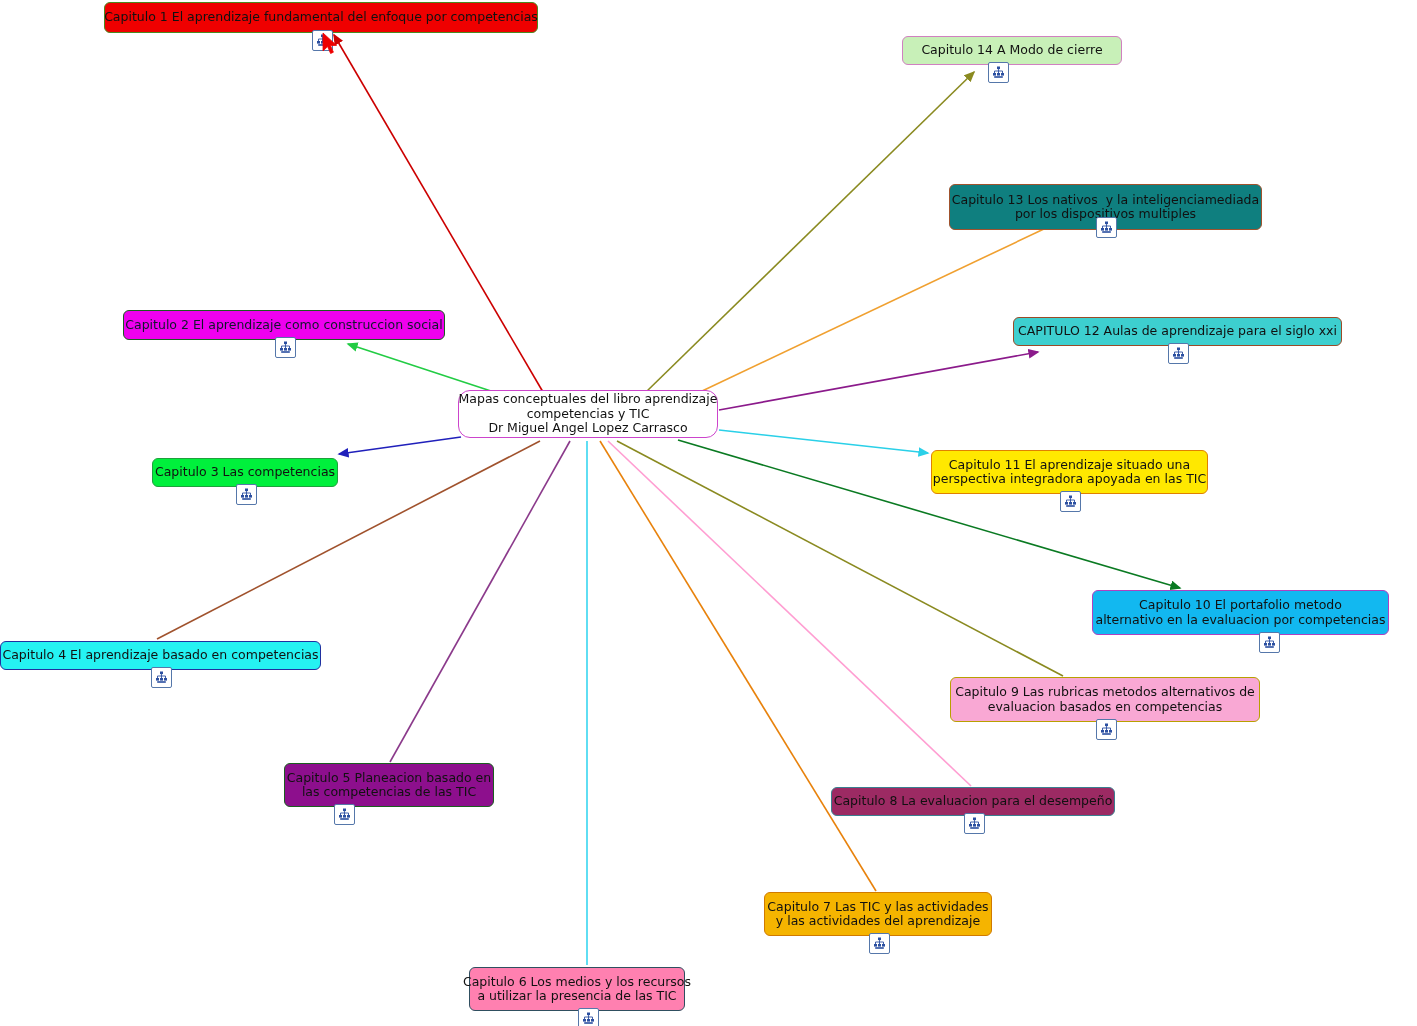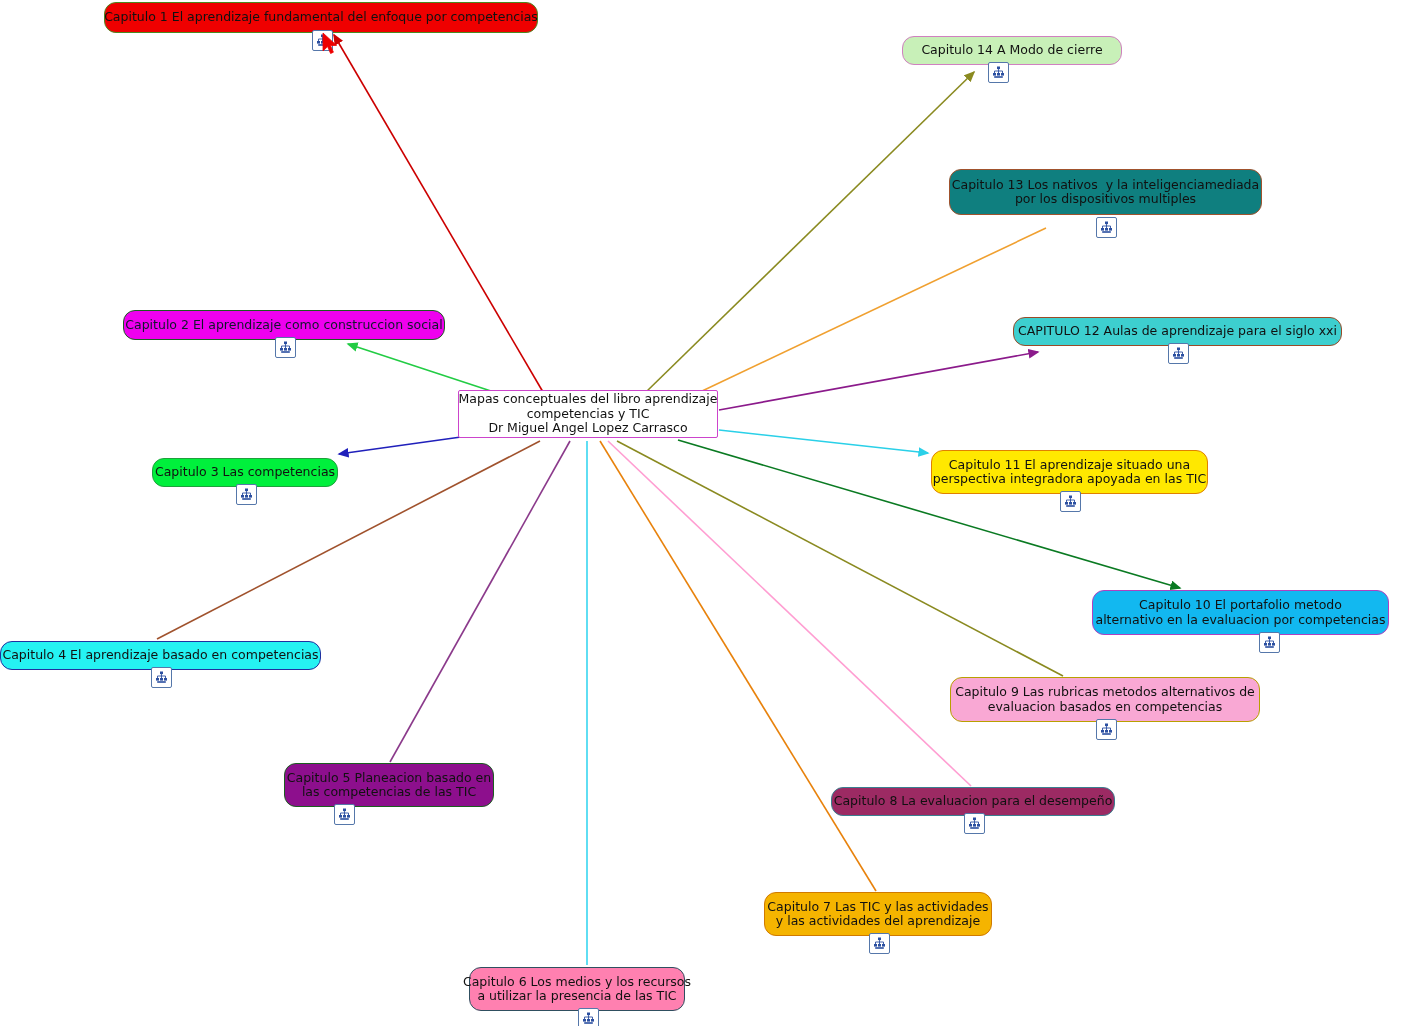--- a/index.html
+++ b/index.html
@@ -8,25 +8,25 @@
     font-family:"DejaVu Sans","Liberation Sans",sans-serif;
   }
   #canvas{position:absolute;left:0;top:0;width:1417px;height:1026px;}
   #edges{position:absolute;left:0;top:0;width:1417px;height:1026px;pointer-events:none;}
 
   .node{
     position:absolute;box-sizing:border-box;
     display:flex;align-items:center;justify-content:center;
     text-align:center;line-height:1.15;
     font-size:12.5px;color:#111111;
+    border-radius:6px;
+    padding:5px 9px;
+  }
+  .node.central{
     border-radius:12px;
-    padding:5px 9px;
-  }
-  .node.central{
-    border-radius:2px;
     background:#ffffff;
     border:1.5px solid #cc44cc;
     color:#111;
   }
   .node-icon{
     position:absolute;
     width:19px;height:19px;
     background:#ffffff;
     border:1px solid #5577aa;
     border-radius:2px;
@@ -231,21 +231,21 @@
       <div class="node-icon" style="left: 1168px; top: 343px;">
         <svg width="13" height="13" viewBox="0 0 13 13">
           <rect x="5" y="0.5" width="3" height="2.6" fill="#2b4fa0"></rect>
           <path d="M6.5 3.1 L6.5 5 M2.5 5 L10.5 5 M2.5 5 L2.5 7 M6.5 5 L6.5 7 M10.5 5 L10.5 7" stroke="#2b4fa0" stroke-width="0.9" fill="none"></path>
           <rect x="1" y="7" width="3" height="2.6" fill="#2b4fa0"></rect>
           <rect x="5" y="7" width="3" height="2.6" fill="#2b4fa0"></rect>
           <rect x="9" y="7" width="3" height="2.6" fill="#2b4fa0"></rect>
           <rect x="2.2" y="10.2" width="8.6" height="1.6" fill="#2b4fa0"></rect>
         </svg>
       </div>
-      <div class="node" style="left: 949px; top: 169px; width: 313px; height: 46px; background: rgb(15, 127, 127); border: 1.6px solid rgb(160, 82, 45); color: rgb(17, 17, 17);">
+      <div class="node" style="left: 949px; top: 184px; width: 313px; height: 46px; background: rgb(15, 127, 127); border: 1.6px solid rgb(160, 82, 45); color: rgb(17, 17, 17);">
         <span>Capitulo&nbsp;13&nbsp;Los&nbsp;nativos&nbsp;&nbsp;y&nbsp;la&nbsp;inteligenciamediada<br>por&nbsp;los&nbsp;dispositivos&nbsp;multiples</span>
       </div>
       <div class="node-icon" style="left: 1096px; top: 217px;">
         <svg width="13" height="13" viewBox="0 0 13 13">
           <rect x="5" y="0.5" width="3" height="2.6" fill="#2b4fa0"></rect>
           <path d="M6.5 3.1 L6.5 5 M2.5 5 L10.5 5 M2.5 5 L2.5 7 M6.5 5 L6.5 7 M10.5 5 L10.5 7" stroke="#2b4fa0" stroke-width="0.9" fill="none"></path>
           <rect x="1" y="7" width="3" height="2.6" fill="#2b4fa0"></rect>
           <rect x="5" y="7" width="3" height="2.6" fill="#2b4fa0"></rect>
           <rect x="9" y="7" width="3" height="2.6" fill="#2b4fa0"></rect>
           <rect x="2.2" y="10.2" width="8.6" height="1.6" fill="#2b4fa0"></rect>

